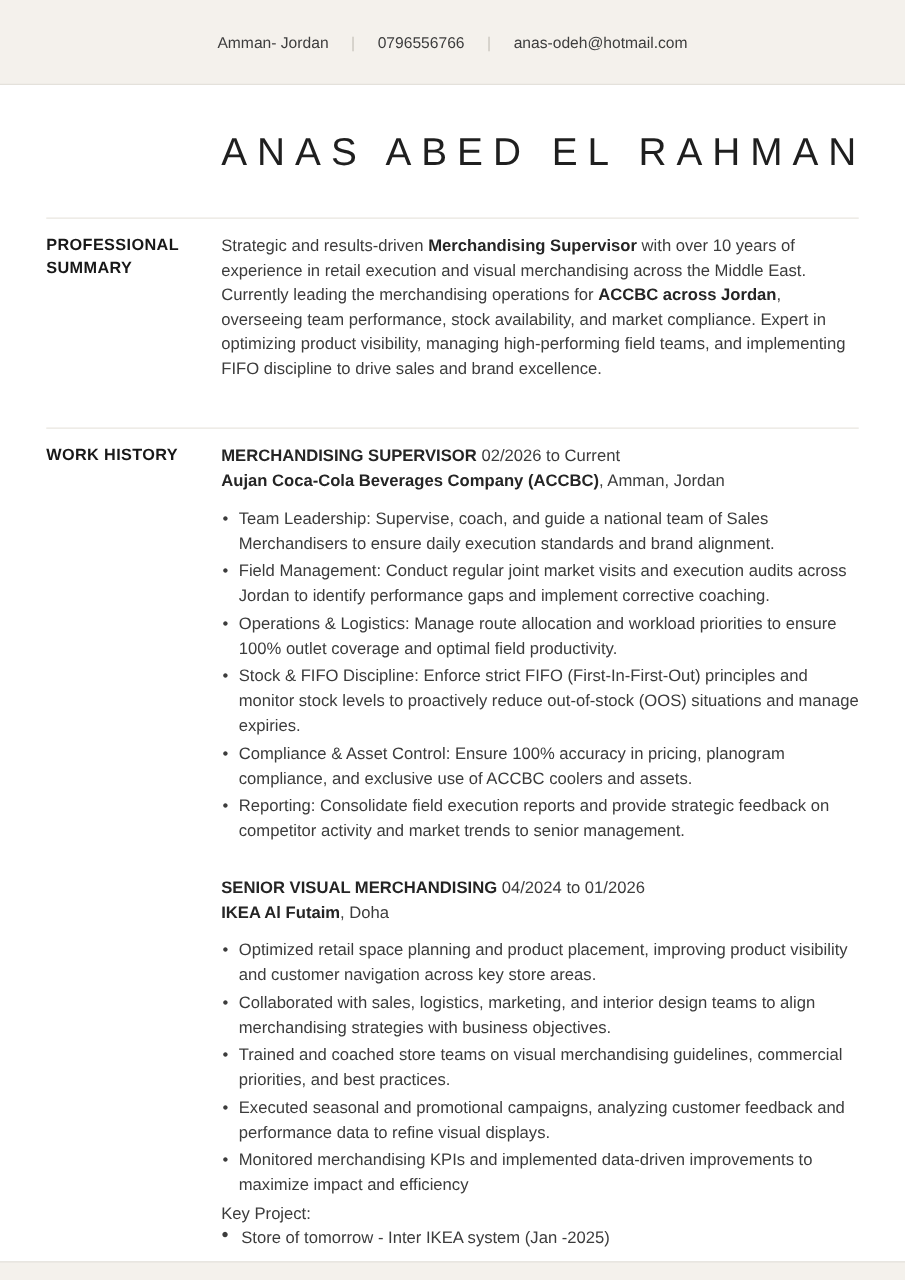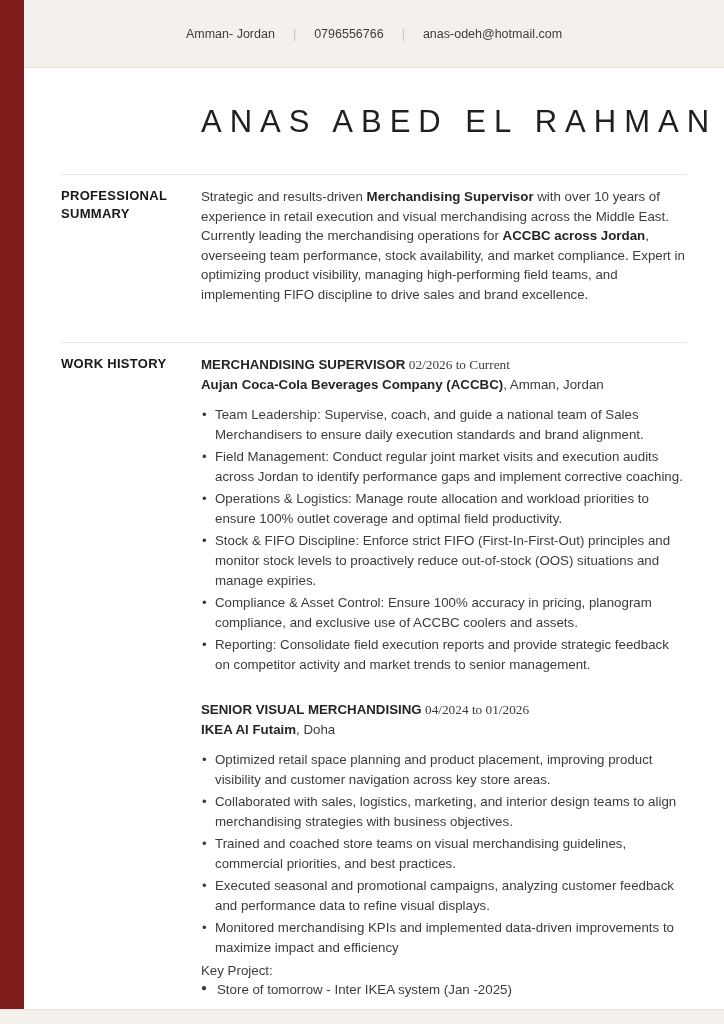--- a/index.html
+++ b/index.html
@@ -3,21 +3,21 @@
 <meta charset="utf-8">
 <style>
   * { margin: 0; padding: 0; box-sizing: border-box; }
   html, body { width: 724px; height: 1024px; }
   body {
     font-family: "Liberation Sans", "DejaVu Sans", sans-serif;
     background: #f4f1ec;
     color: #3c3c3c;
     overflow: hidden;
   }
-  .canvas { position: relative; width: 724px; height: 1024px; background: #7f1d1d; padding-left: 24px; }
+  .canvas { position: relative; width: 724px; height: 1024px; background: #7f1d1d; }
 
   
   .topband {
     height: 68px;
     background: #f4f1ec;
     border-bottom: 1px solid #e4e1db;
     display: flex;
     align-items: center;
     justify-content: center;
     gap: 0;
@@ -65,21 +65,21 @@
     font-size: 13.3px;
     line-height: 1.47;
     color: #3c3c3c;
   }
   .content-col strong, .job-title, .company { color: #252525; }
 
   .job { margin-bottom: 26px; }
   .job:last-child { margin-bottom: 0; }
   .job-head { margin-bottom: 11px; }
   .job-title { font-weight: 700; }
-  .job-dates { font-weight: 400; color: #3c3c3c; font-family: Liberation Serif, serif; }
+  .job-dates { font-weight: 400; color: #3c3c3c; }
   .company { font-weight: 700; }
 
   .bullets .bullet {
     position: relative;
     padding-left: 14px;
     margin-bottom: 3px;
   }
   .bullets .bullet::before {
     content: "\2022";
     position: absolute;

